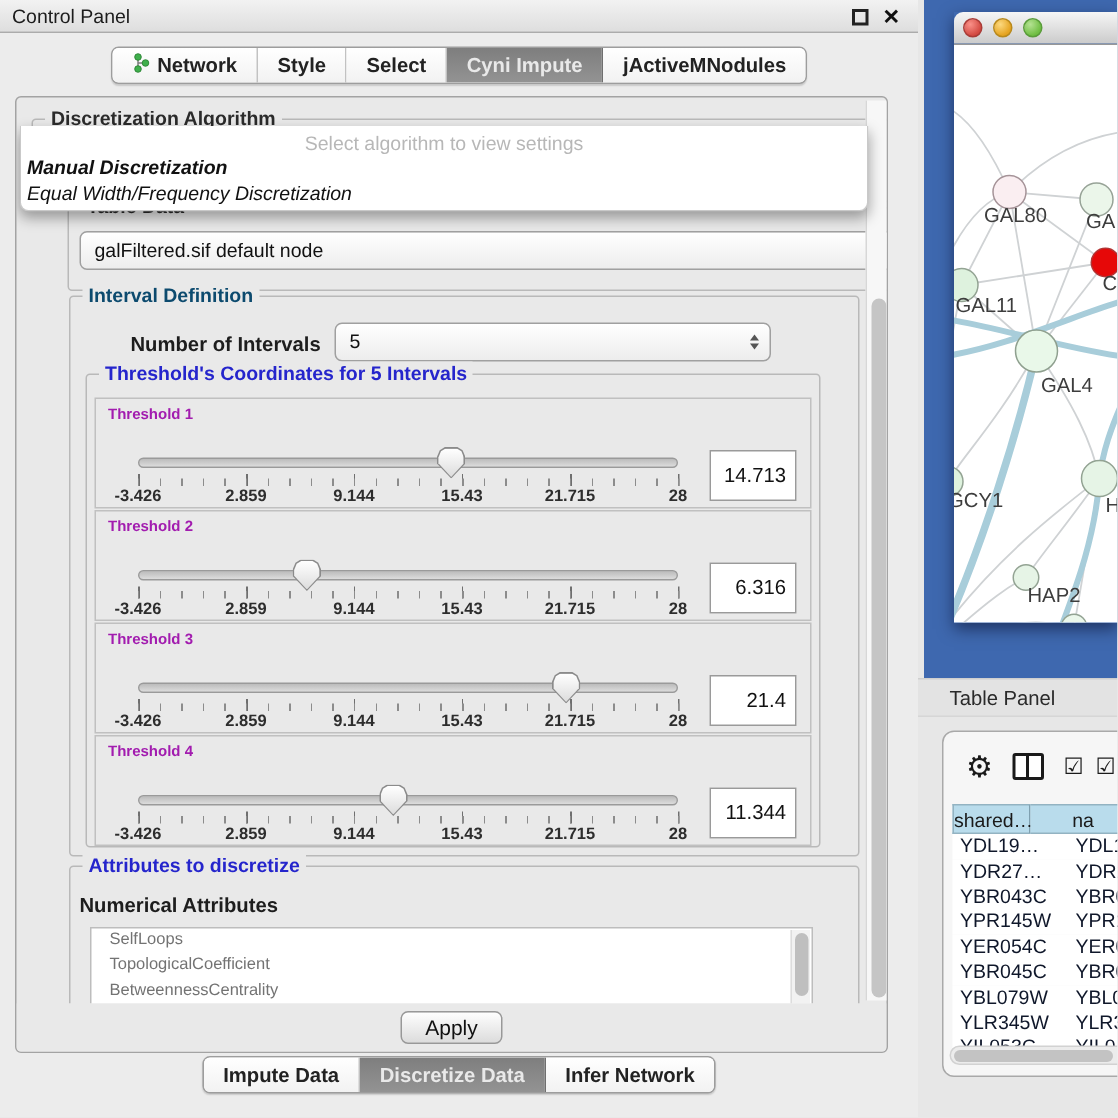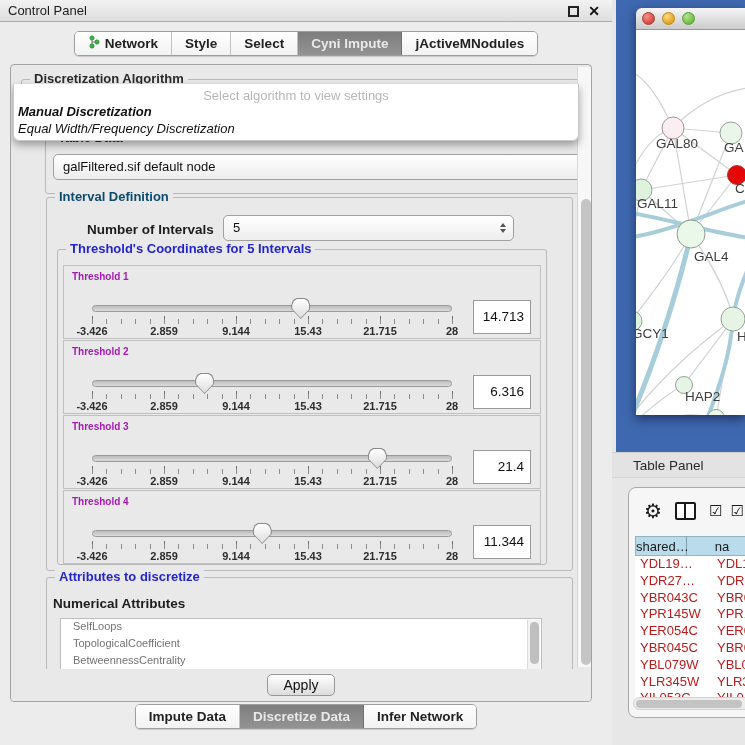--- a/index.html
+++ b/index.html
@@ -107,21 +107,21 @@
   .gear-glyph { font-size:20px; color:#1a1a1a; }
   .split-icon { width:21px; height:18px; border:2.5px solid #1a1a1a; border-radius:2px; position:relative; background:#fff; }
   .split-icon::after { content:""; position:absolute; left:50%; top:0; bottom:0; width:2px; background:#1a1a1a; transform:translateX(-50%); }
   .check-glyph { font-size:15px; color:#1a1a1a; letter-spacing:3px; }
   .tp-table { position:absolute; left:6px; top:48px; width:146px; }
   .tp-header { display:flex; }
   .tp-hcell { height:20px; background:#b9dcec; border:1px solid #93b3c2; font-size:13px; color:#1a1a1a; padding-top:2px; }
   .tp-hcell.c1 { width:52px; text-align:right; padding-right:5px; border-right:1.5px solid #7fa0b0; }
   .tp-hcell.c2 { width:71px; text-align:center; border-left:none; }
   .tp-row { display:flex; height:16.8px; background:#fff; }
-  .tp-cell { font-size:13px; color:#b91c1c; white-space:nowrap; overflow:hidden; }
+  .tp-cell { font-size:13px; color:#0f172a; white-space:nowrap; overflow:hidden; }
   .tp-cell.c1 { width:75px; padding-left:5px; }
   .tp-cell.c2 { width:71px; padding-left:7px; }
   .tp-hscroll { position:absolute; left:4px; top:209px; width:130px; height:13px; background:#ececec;
     border:1px solid #d2d2d2; border-radius:7px; z-index:5; }
   .tp-hscroll .thumb { position:absolute; left:2px; top:1.5px; width:106px; height:8.5px; background:#c3c3c3; border-radius:5px; }
 
   .net-icon-dot { fill:#3faf4c; stroke:#2c8336; stroke-width:.6; }
   .net-icon-line { stroke:#7b7b7b; stroke-width:1; }
 </style>
 </head>

